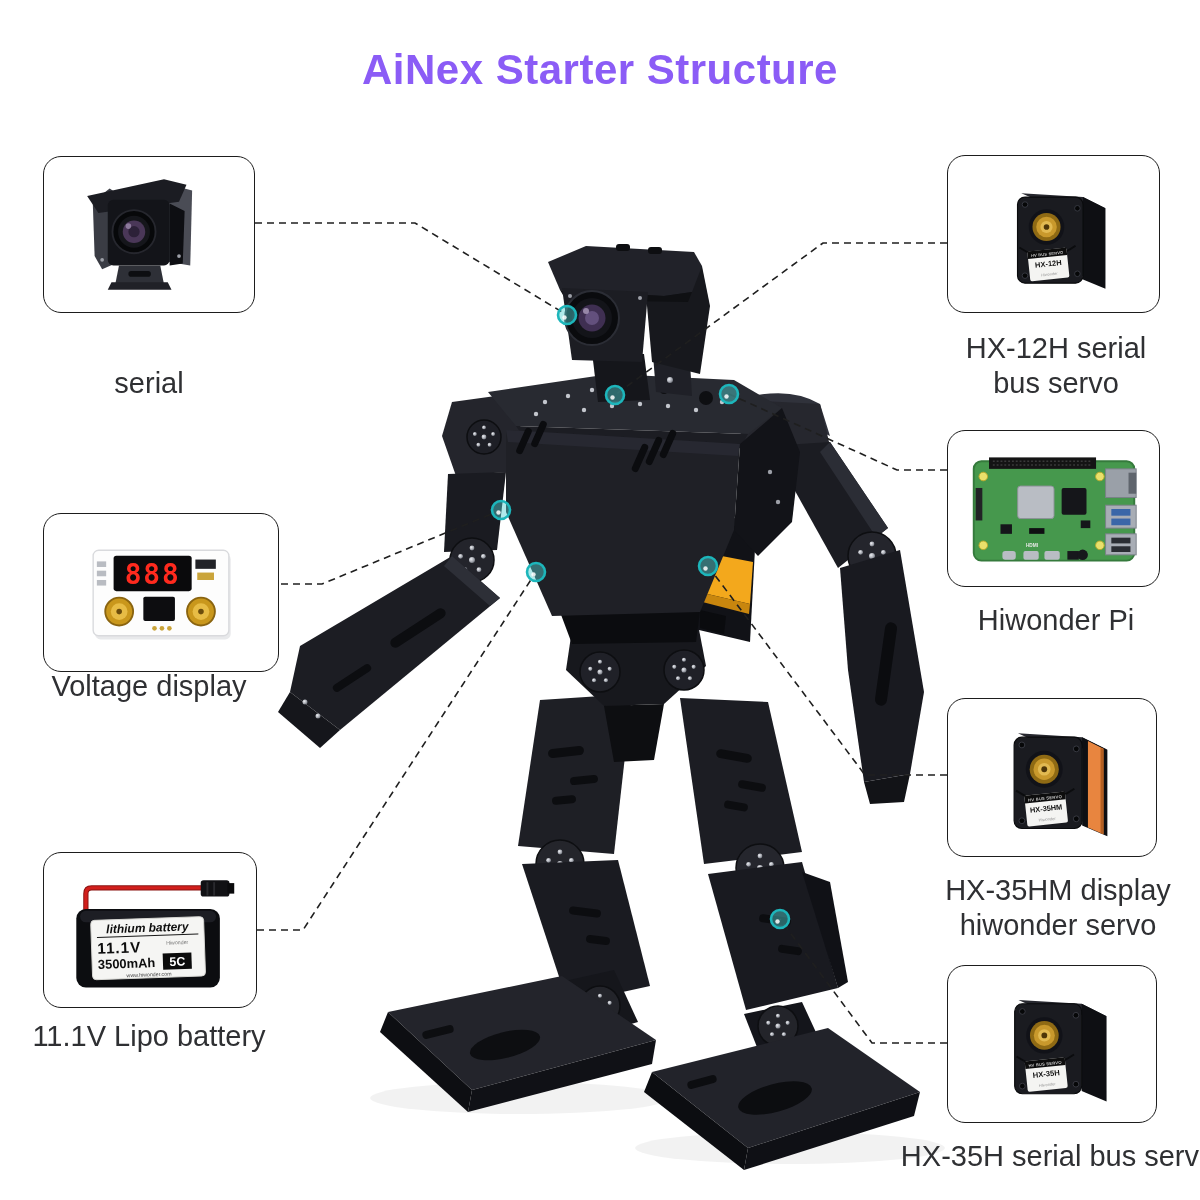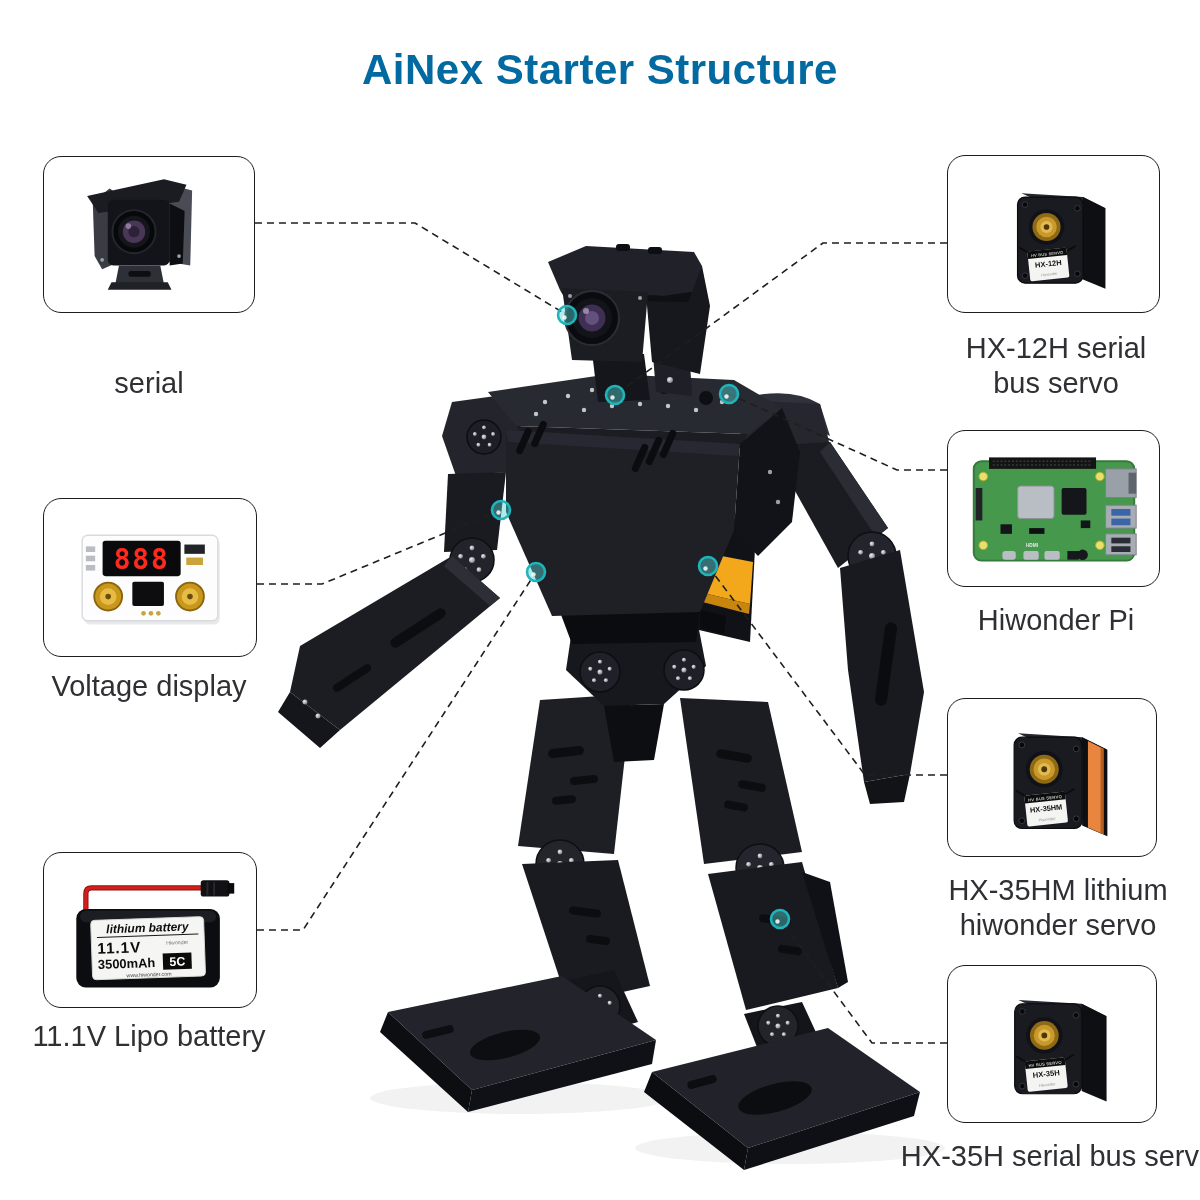--- a/index.html
+++ b/index.html
@@ -1,25 +1,25 @@
 <!DOCTYPE html>
 <html><head>
 <meta charset="utf-8">
 <style>
   html,body{margin:0;padding:0;background:#fff;}
   .stage{position:relative;width:1200px;height:1200px;background:#ffffff;overflow:hidden;
          font-family:"Liberation Sans",sans-serif;}
   .title{position:absolute;left:0;top:46px;width:1200px;text-align:center;
-         font-size:42px;font-weight:700;color:#0369a1;letter-spacing:.5px;}
+         font-size:42px;font-weight:700;color:#8b5cf6;letter-spacing:.5px;}
   .cbox{position:absolute;border:1.6px solid #1d1d1d;border-radius:18px;background:#fff;
         display:flex;align-items:center;justify-content:center;box-sizing:border-box;}
   .clabel{position:absolute;text-align:center;font-size:29px;line-height:35px;color:#2f3033;
           font-weight:400;white-space:nowrap;}
   .b-camera{left:43px;top:156px;width:212px;height:157px}
-  .b-voltage{left:43px;top:498px;width:214px;height:159px}
+  .b-voltage{left:43px;top:513px;width:236px;height:159px}
   .b-battery{left:43px;top:852px;width:214px;height:156px}
   .b-hx12h{left:947px;top:155px;width:213px;height:158px}
   .b-pi{left:947px;top:430px;width:213px;height:157px}
   .b-hx35hm{left:947px;top:698px;width:210px;height:159px}
   .b-hx35h{left:947px;top:965px;width:210px;height:158px}
   .l-camera{left:9px;top:331px;width:280px}
   .l-voltage{left:9px;top:669px;width:280px}
   .l-battery{left:9px;top:1019px;width:280px}
   .l-hx12h{left:916px;top:331px;width:280px}
   .l-pi{left:916px;top:603px;width:280px}
@@ -505,20 +505,20 @@
     <span>11.1V Lipo battery</span>
   </div>
   <div class="clabel l-hx12h">
     <span>HX-12H serial</span><br>
     <span>bus servo</span>
   </div>
   <div class="clabel l-pi">
     <span>Hiwonder Pi</span>
   </div>
   <div class="clabel l-hx35hm">
-    <span>HX-35HM lithium</span><br>
+    <span>HX-35HM display</span><br>
     <span>hiwonder servo</span>
   </div>
   <div class="clabel l-hx35h">
     <span>HX-35H serial bus servo</span>
   </div>
 
 </div>
 
 </body></html>

